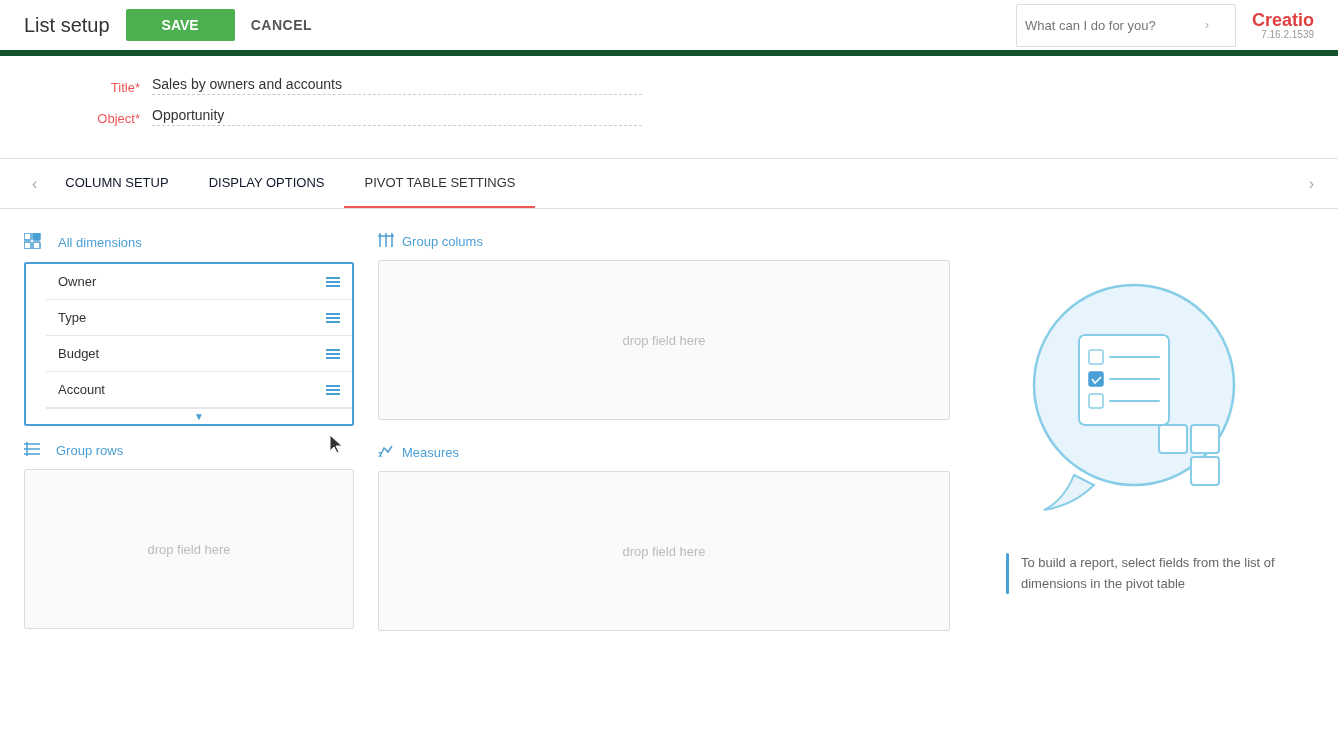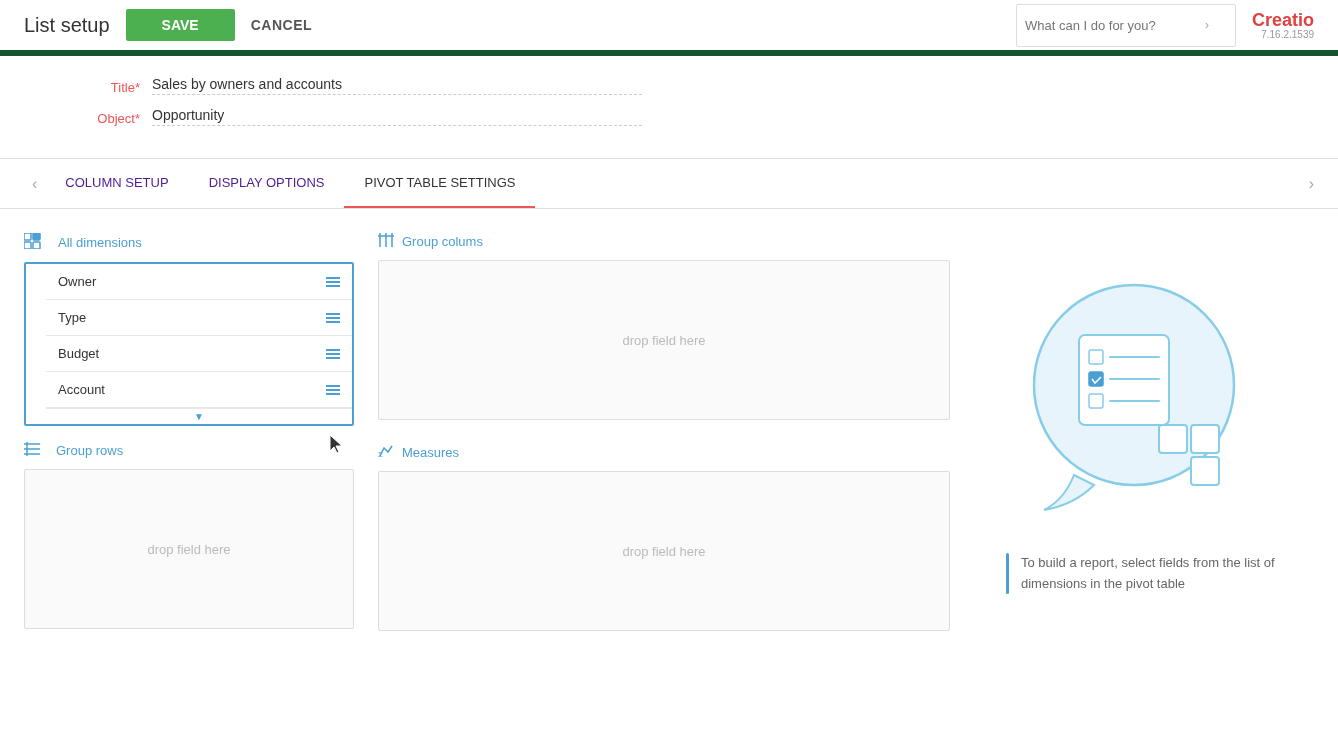--- a/index.html
+++ b/index.html
@@ -23,21 +23,21 @@
     
     .form-area { padding: 20px 60px; border-bottom: 1px solid #e0e0e0; }
     .form-row { display: flex; align-items: flex-end; margin-bottom: 12px; }
     .form-label { color: #999; font-size: 13px; width: 80px; text-align: right; margin-right: 12px; }
     .form-label span { color: #e55; }
     .form-value { font-size: 14px; color: #333; border-bottom: 1px dashed #ccc; width: 490px; padding-bottom: 2px; }
 
     
     .tabs-bar { display: flex; align-items: center; padding: 0 24px; border-bottom: 1px solid #e0e0e0; position: relative; }
     .tab-nav-btn { background: none; border: none; cursor: pointer; color: #aaa; font-size: 16px; padding: 14px 8px; }
-    .tab { padding: 16px 20px; font-size: 13px; cursor: pointer; color: #4c1d95; border-bottom: 2px solid transparent; white-space: nowrap; }
+    .tab { padding: 16px 20px; font-size: 13px; cursor: pointer; color: #0f172a; border-bottom: 2px solid transparent; white-space: nowrap; }
     .tab.active { color: #333; border-bottom: 2px solid #e55; font-weight: 500; }
     .tab-nav-right { position: absolute; right: 24px; background: none; border: none; cursor: pointer; color: #aaa; font-size: 16px; }
 
     
     .main-content { display: flex; padding: 24px; gap: 24px; }
 
     
     .left-panel { width: 330px; flex-shrink: 0; }
 
     

